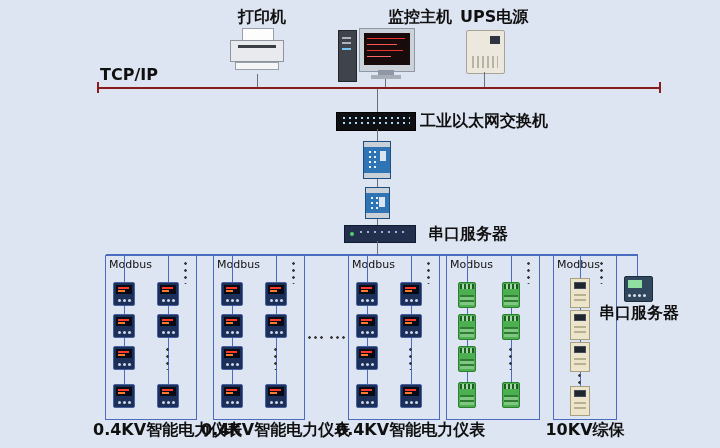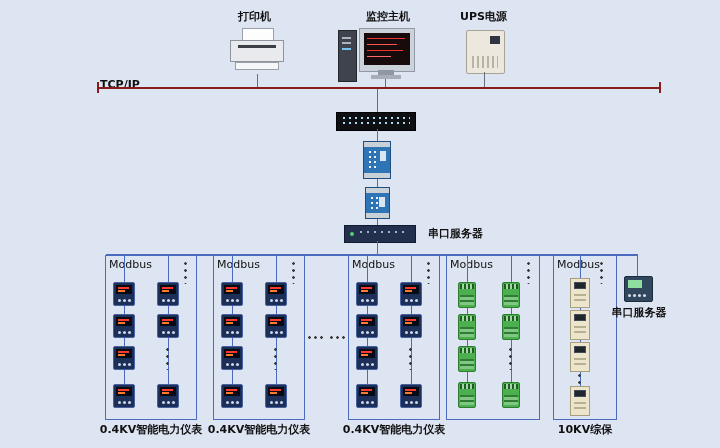--- a/index.html
+++ b/index.html
@@ -1,20 +1,20 @@
 <!DOCTYPE html>
 <html><head>
 <meta charset="utf-8">
 <style>
   html,body{margin:0;padding:0;}
   .stage{
     position:relative;width:720px;height:448px;background:#dee5f2;
     font-family:"DejaVu Sans","Liberation Sans",sans-serif;overflow:hidden;
   }
-  .lbl{position:absolute;font-size:11px;font-weight:700;color:#101010;white-space:nowrap;line-height:14px;}
+  .lbl{position:absolute;font-size:16px;font-weight:700;color:#101010;white-space:nowrap;line-height:14px;}
   .lbl.ctr{text-align:center;}
   i{display:block;}
   .line{position:absolute;background:#6b6f76;}
   .redline{position:absolute;background:#8a1b1b;}
   .blueline{position:absolute;background:#4a6bbf;}
   .branch{position:absolute;top:255px;height:165px;border:1px solid #4a6bbf;box-sizing:border-box;}
   .modbus{position:absolute;left:3px;top:2px;font-size:11px;color:#111;}
   .colline{position:absolute;top:0;width:1px;background:#4a6bbf;}
   .vdots{position:absolute;width:3px;height:22px;background-image:radial-gradient(circle at 1.5px 1.5px,#3a3a3a 1.2px,transparent 1.5px);background-size:3px 7px;background-repeat:repeat-y;}
   .hdots{position:absolute;width:18px;height:3px;background-image:radial-gradient(circle at 1.5px 1.5px,#3a3a3a 1.2px,transparent 1.5px);background-size:6px 3px;background-repeat:repeat-x;}
@@ -78,46 +78,47 @@
   .ups{position:absolute;left:466px;top:30px;width:37px;height:42px;background:#ece8de;border:1px solid #a9a396;border-radius:2px;}
   .ups::before{content:"";position:absolute;right:4px;top:5px;width:10px;height:8px;background:#2e3440;}
   .ups::after{content:"";position:absolute;left:5px;bottom:5px;width:26px;height:12px;background:repeating-linear-gradient(90deg,#b9b3a4 0 2px,transparent 2px 5px);}
 </style>
 </head>
 <body>
 
 <div class="stage">
 
   <div class="lbl" style="left:238px;top:10px">打印机</div>
-  <div class="lbl" style="left:366px;top:10px">监控主机</div>
+  <div class="lbl" style="left:388px;top:10px">监控主机</div>
   <div class="lbl" style="left:460px;top:10px">UPS电源</div>
 
   <div class="printer">
     <i class="p-paper"></i>
     <i class="p-body"></i>
     <i class="p-tray"></i>
   </div>
   <i class="line" style="left:257px;top:74px;width:1px;height:15px"></i>
 
   <i class="tower"></i>
   <i class="crt"></i>
   <i class="stand"></i>
   <i class="mbase"></i>
   <i class="line" style="left:385px;top:79px;width:1px;height:10px"></i>
 
   <i class="ups"></i>
   <i class="line" style="left:484px;top:72px;width:1px;height:17px"></i>
 
-  <div class="lbl" style="left:100px;top:78px">TCP/IP</div>
+  <div class="lbl" style="left:100px;top:68px">TCP/IP</div>
   <i class="redline" style="left:98px;top:87px;width:562px;height:2px"></i>
   <i class="redline" style="left:97px;top:82px;width:2px;height:11px"></i>
   <i class="redline" style="left:659px;top:82px;width:2px;height:11px"></i>
 
   <i class="line" style="left:377px;top:89px;width:1px;height:23px"></i>
   <div class="switch"></div>
+  <div class="lbl" style="left:420px;top:114px">工业以太网交换机</div>
 
   <i class="line" style="left:377px;top:129px;width:1px;height:12px"></i>
   <div class="module" style="left:363px;top:141px;width:28px;height:38px"></div>
   <i class="line" style="left:377px;top:179px;width:1px;height:8px"></i>
   <div class="module" style="left:365px;top:187px;width:25px;height:32px"></div>
   <i class="line" style="left:377px;top:219px;width:1px;height:6px"></i>
 
   <div class="server"></div>
   <div class="lbl" style="left:428px;top:227px">串口服务器</div>
   <i class="line" style="left:377px;top:241px;width:1px;height:14px"></i>

